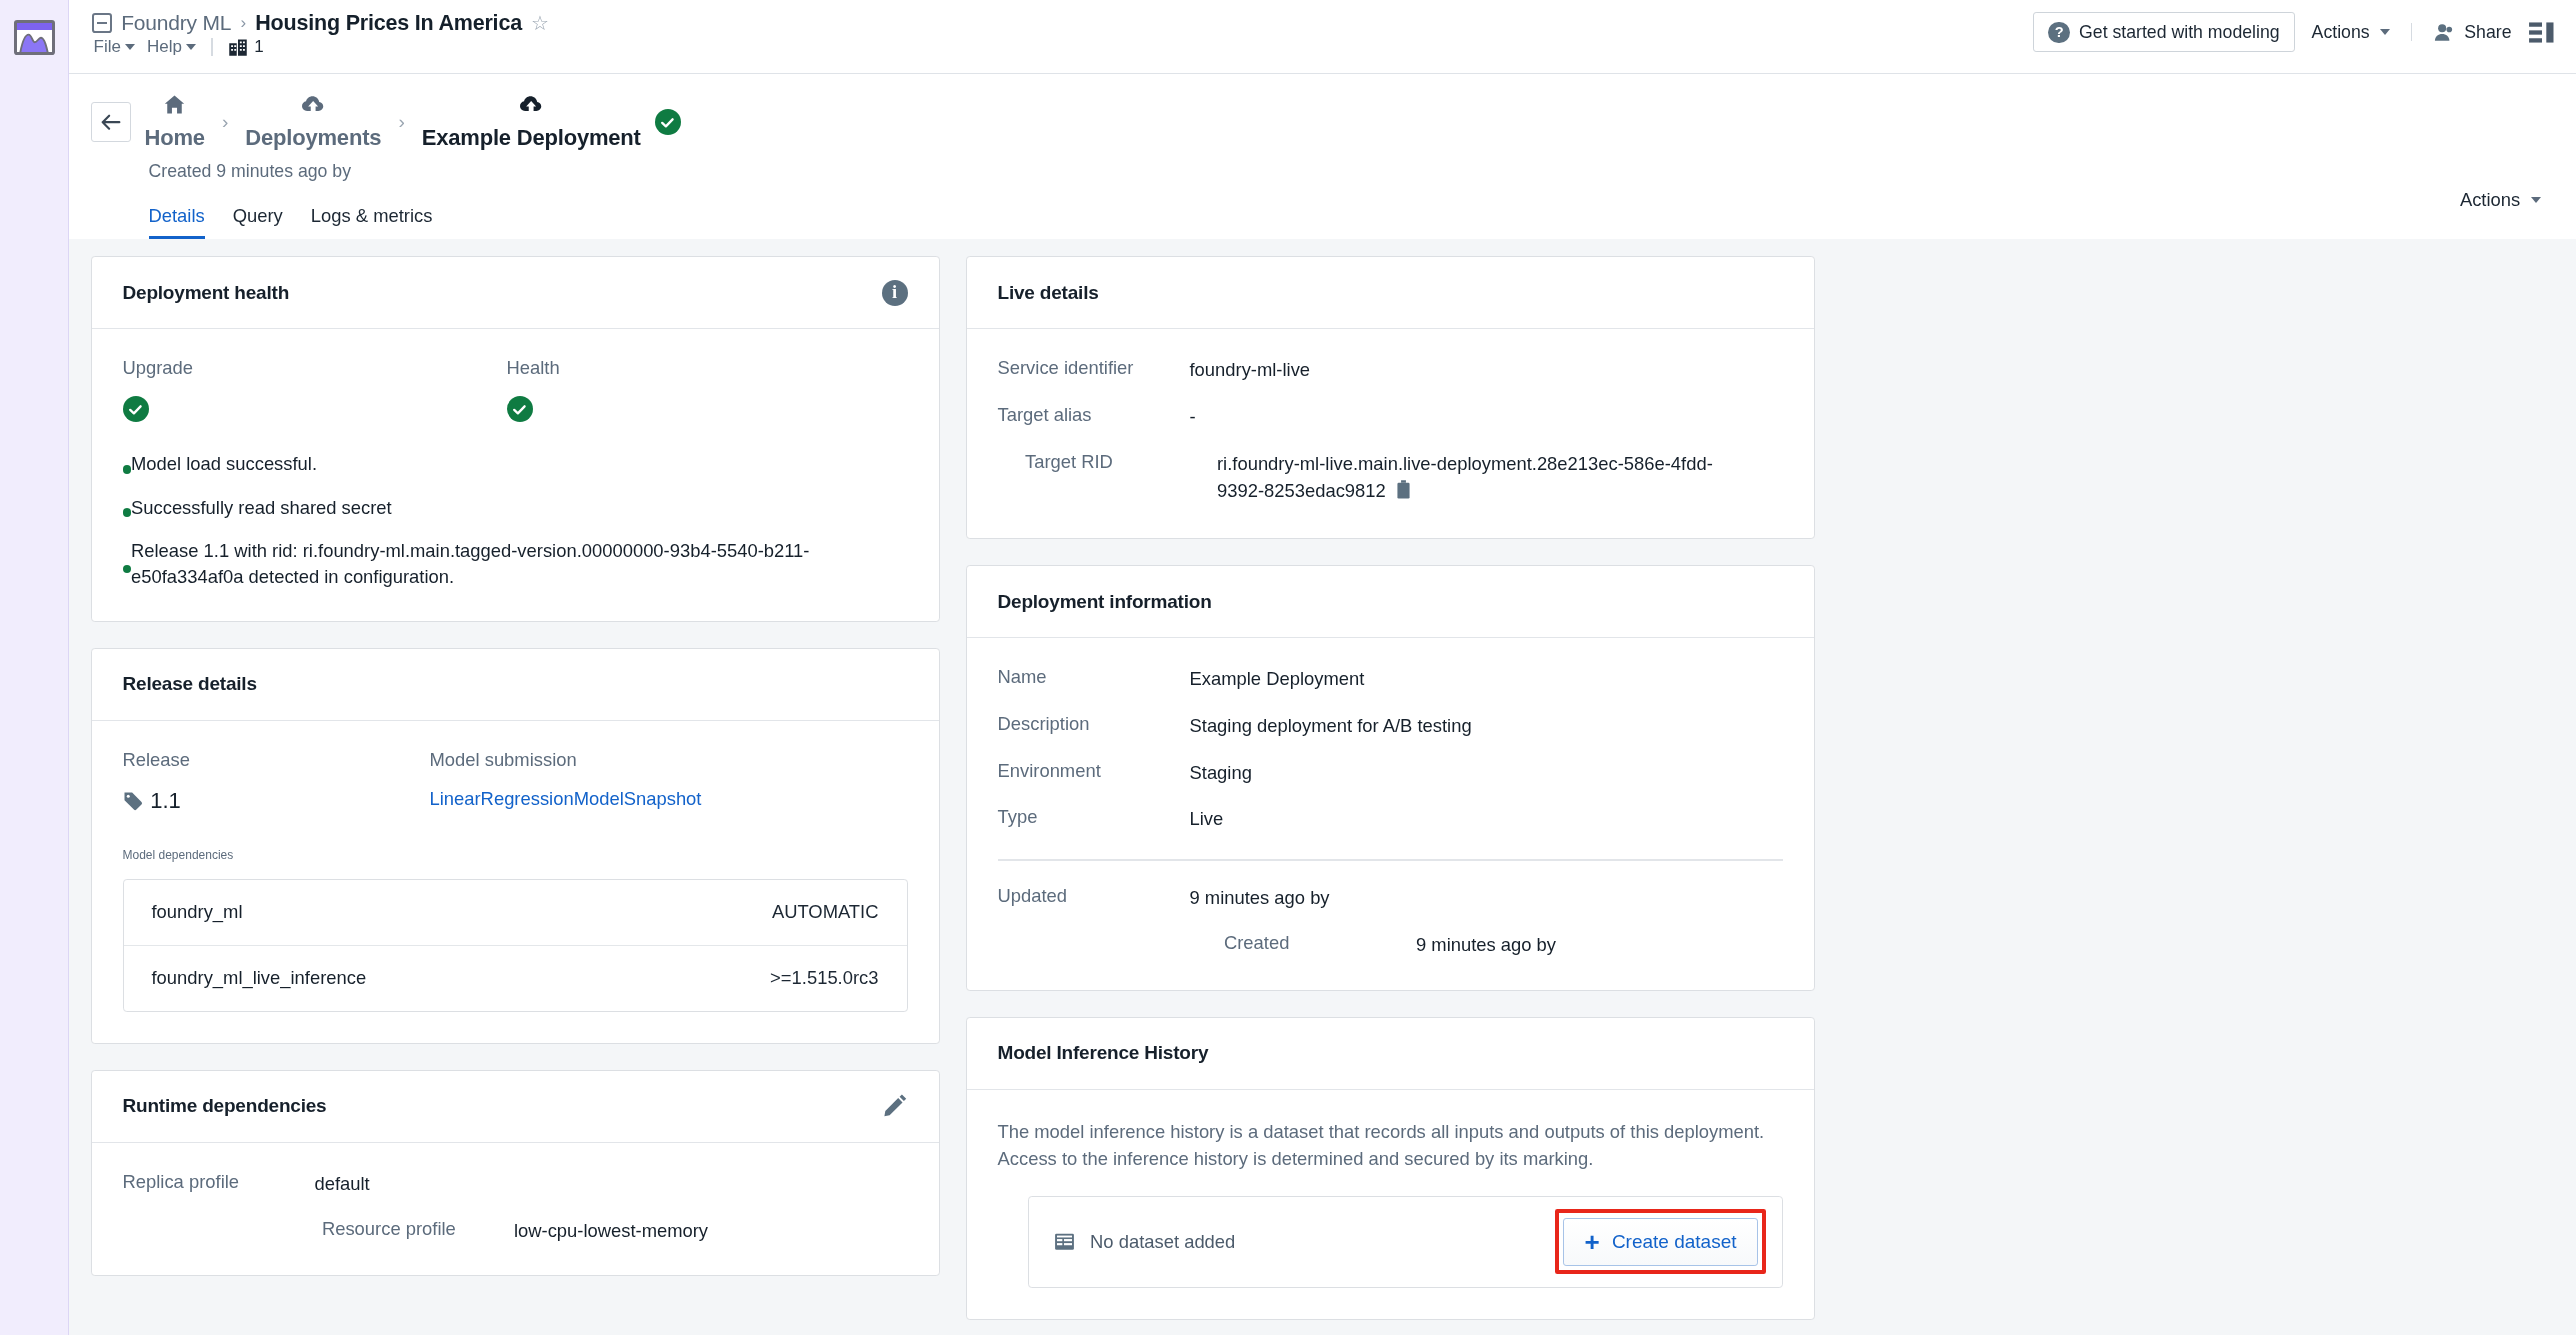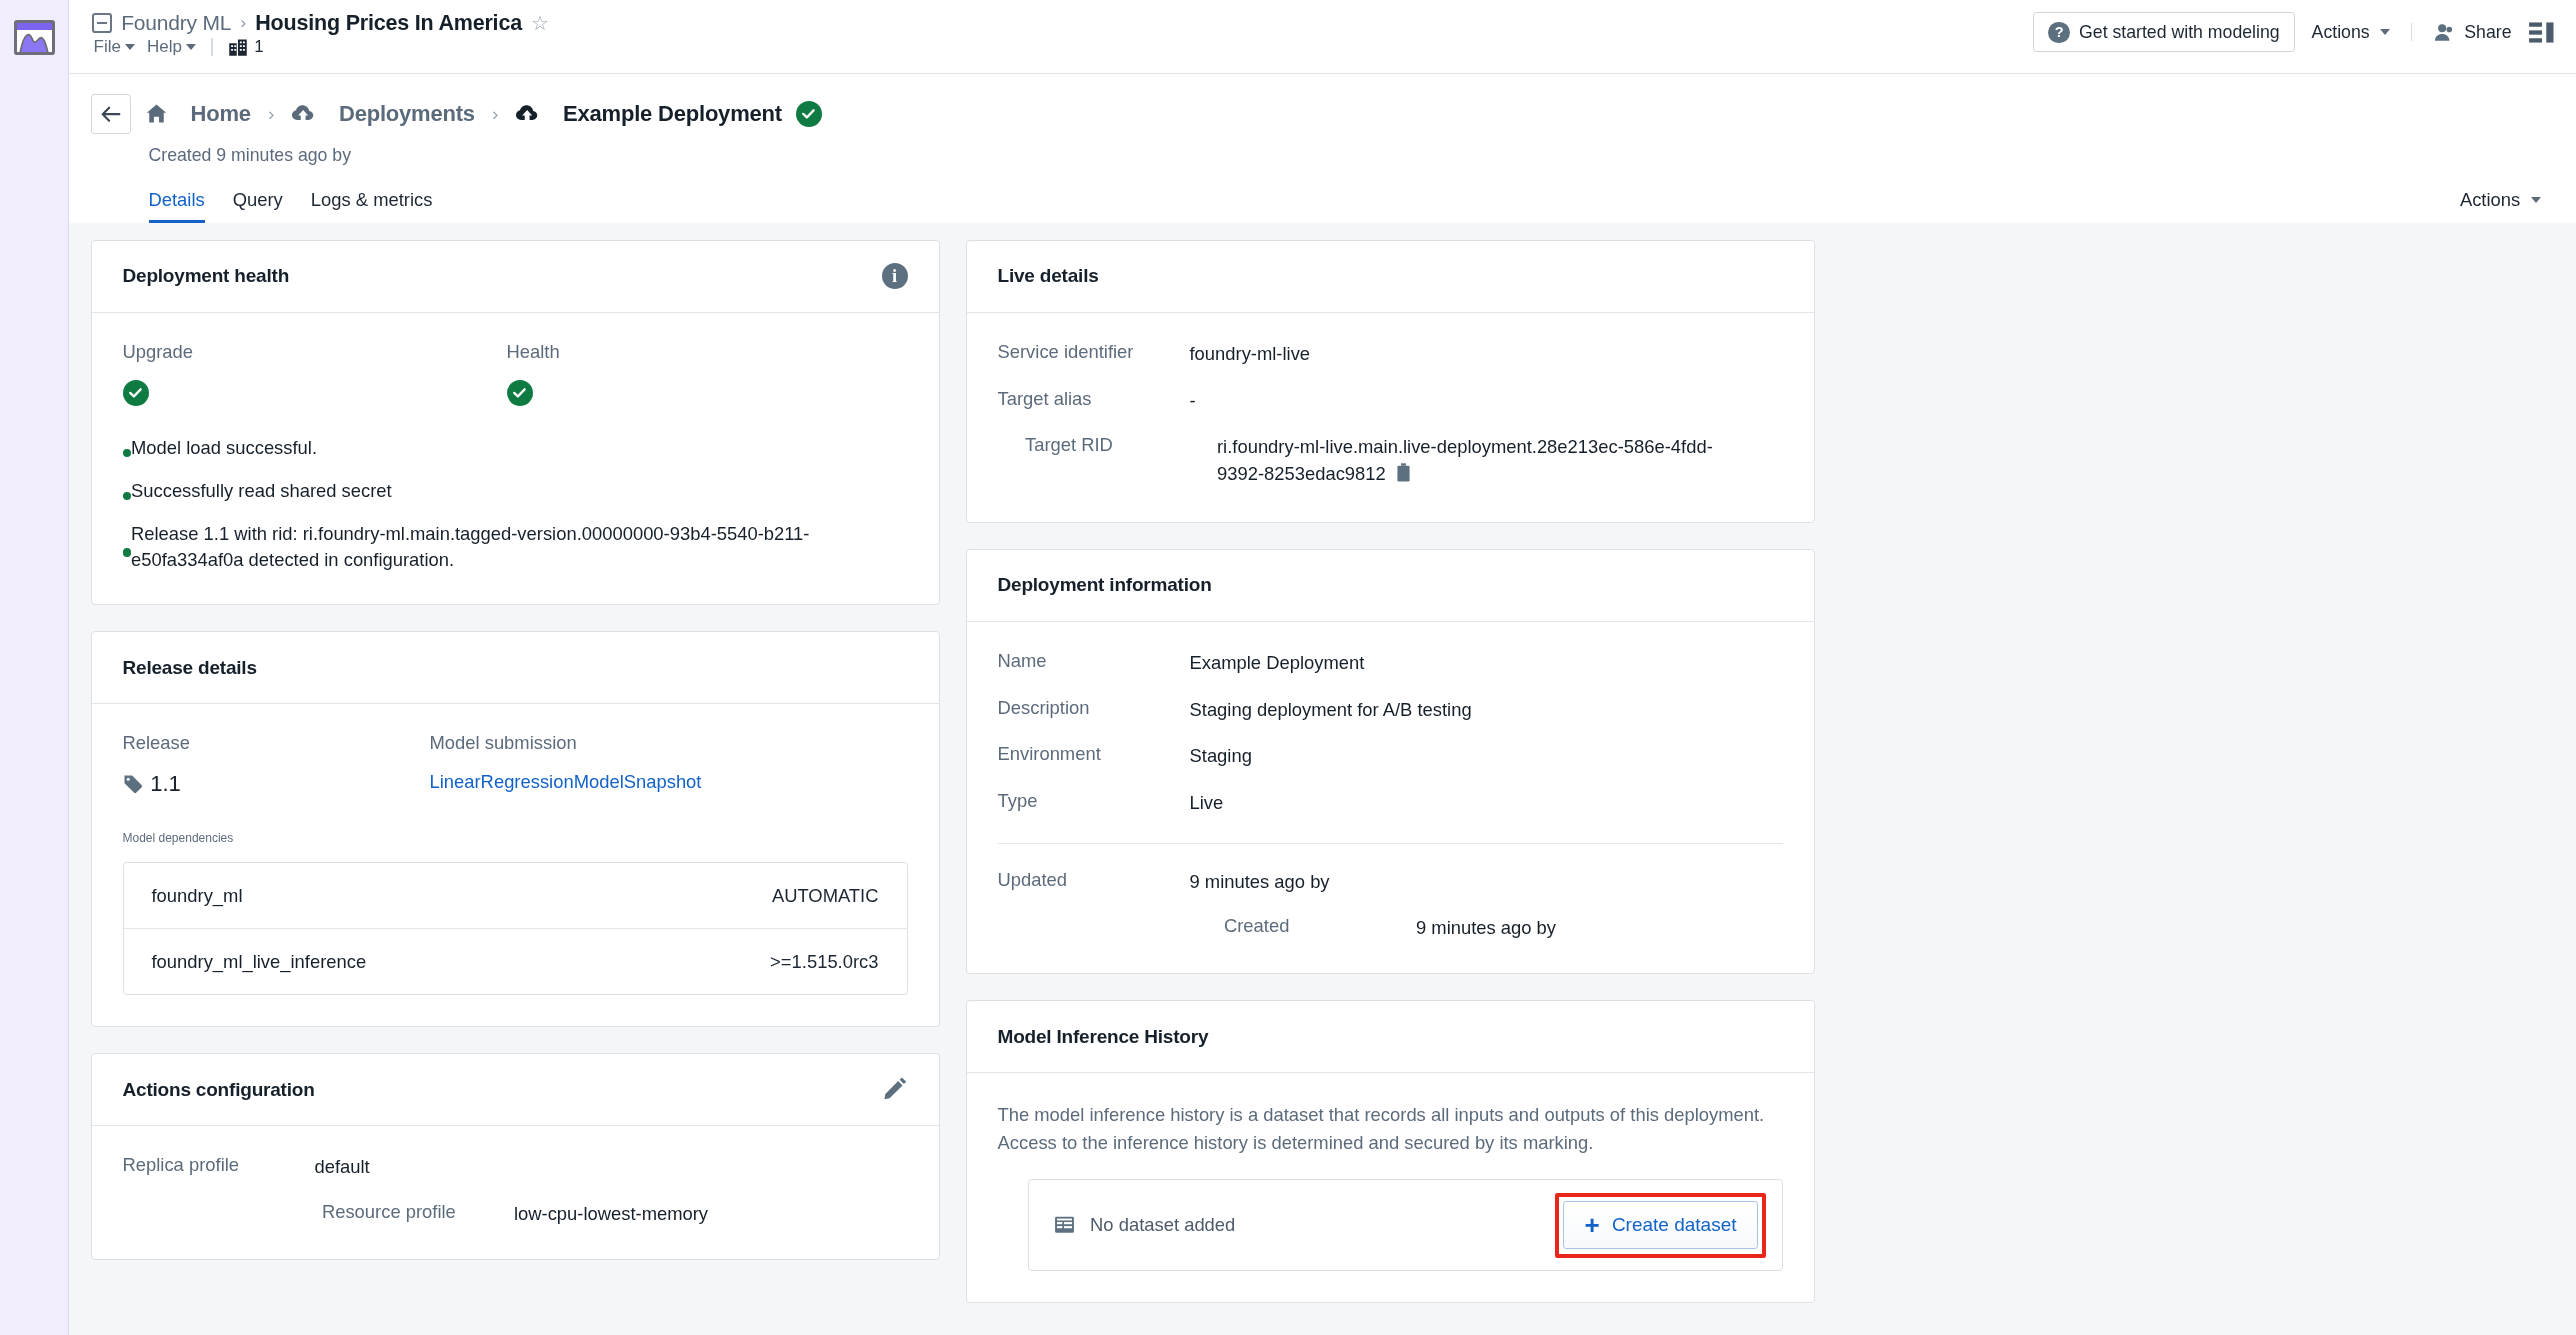--- a/index.html
+++ b/index.html
@@ -85,22 +85,22 @@
     background: #ffffff;
     padding: 20px 21.5px 0 21.5px;
     position: relative;
   }
   .crumb-row { display: flex; align-items: center; gap: 14px; }
   .back-btn {
     width: 40px; height: 40px; border: 1.5px solid #d3d8de; border-radius: 3.1px;
     background: #fff; display: flex; align-items: center; justify-content: center;
   }
   .crumb {
-    display: flex; align-items: center; gap: 23px;
-    font-size: 22px; font-weight: bold; color: #5c6b7c; letter-spacing: -0.2px;
+    display: flex; align-items: center; gap: 9px;
+    font-size: 22px; font-weight: bold; color: #5c6b7c; letter-spacing: -0.2px; flex-direction: column;
   }
   .crumb.current { color: #16202b; }
   .crumb-sep { font-size: 19px; color: #9aa5b1; margin: 0 3.1px; font-weight: normal; }
   .status-dot-ok {
     width: 26px; height: 26px; border-radius: 50%; background: #0f7b42;
     display: flex; align-items: center; justify-content: center;
   }
   .created-line { font-size: 17.7px; color: #5c6b7c; padding: 10.8px 0 0 58px; }
 
   .tabs { display: flex; gap: 28px; padding: 23px 0 0 58px; }
@@ -403,21 +403,21 @@
               <div class="dep-row">
                 <span>foundry_ml_live_inference</span>
                 <span class="dep-ver">&gt;=1.515.0rc3</span>
               </div>
             </div>
           </div>
         </div>
 
         <div class="card">
           <div class="card-head">
-            <span class="card-title">Actions configuration</span>
+            <span class="card-title">Runtime dependencies</span>
             <span class="pencil">
               <svg width="24.6" height="24.6" viewBox="0 0 16 16">
                 <path fill="#5c7080" d="M12.3 0.9 L15.1 3.7 L13.6 5.2 L10.8 2.4 Z M9.9 3.3 L12.7 6.1 L4.3 14.5 L0.9 15.1 L1.5 11.7 Z"></path>
               </svg>
             </span>
           </div>
           <div class="card-body">
             <div class="kv">
               <span class="k">Replica profile</span>
               <span class="v">default</span>

